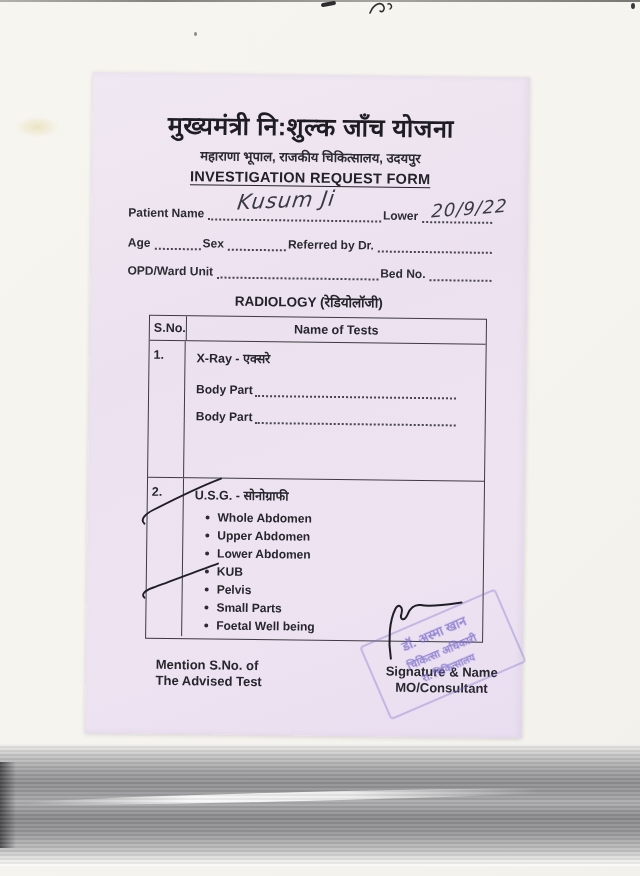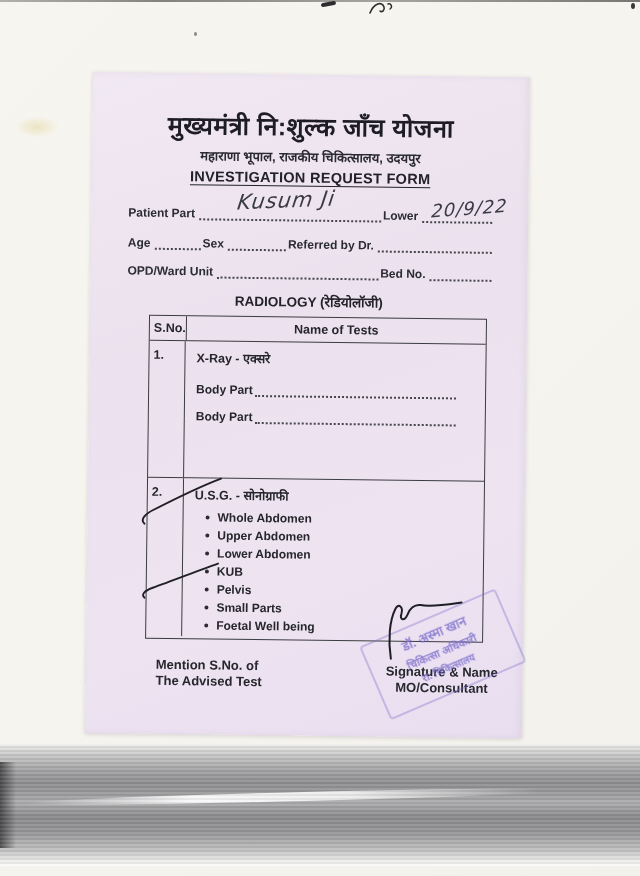--- a/index.html
+++ b/index.html
@@ -123,21 +123,21 @@
   <div class="ink-dot-small"></div>
   <div class="smudge-yellow"></div>
 
   <div class="paper">
 
     <div class="hdr-title">मुख्यमंत्री नि:शुल्क जाँच योजना</div>
     <div class="hdr-sub">महाराणा भूपाल, राजकीय चिकित्सालय, उदयपुर</div>
     <div class="hdr-form">INVESTIGATION REQUEST FORM</div>
 
     <div class="frow row-patient">
-      <span class="lbl">Patient Part</span>
+      <span class="lbl">Patient Name</span>
       <span class="leader"></span>
       <span class="lbl">Lower</span>
       <span class="leader fix72"></span>
     </div>
 
     <div class="frow row-age">
       <span class="lbl">Age</span>
       <span class="leader fix52"></span>
       <span class="lbl">Sex</span>
       <span class="leader fix56"></span>

